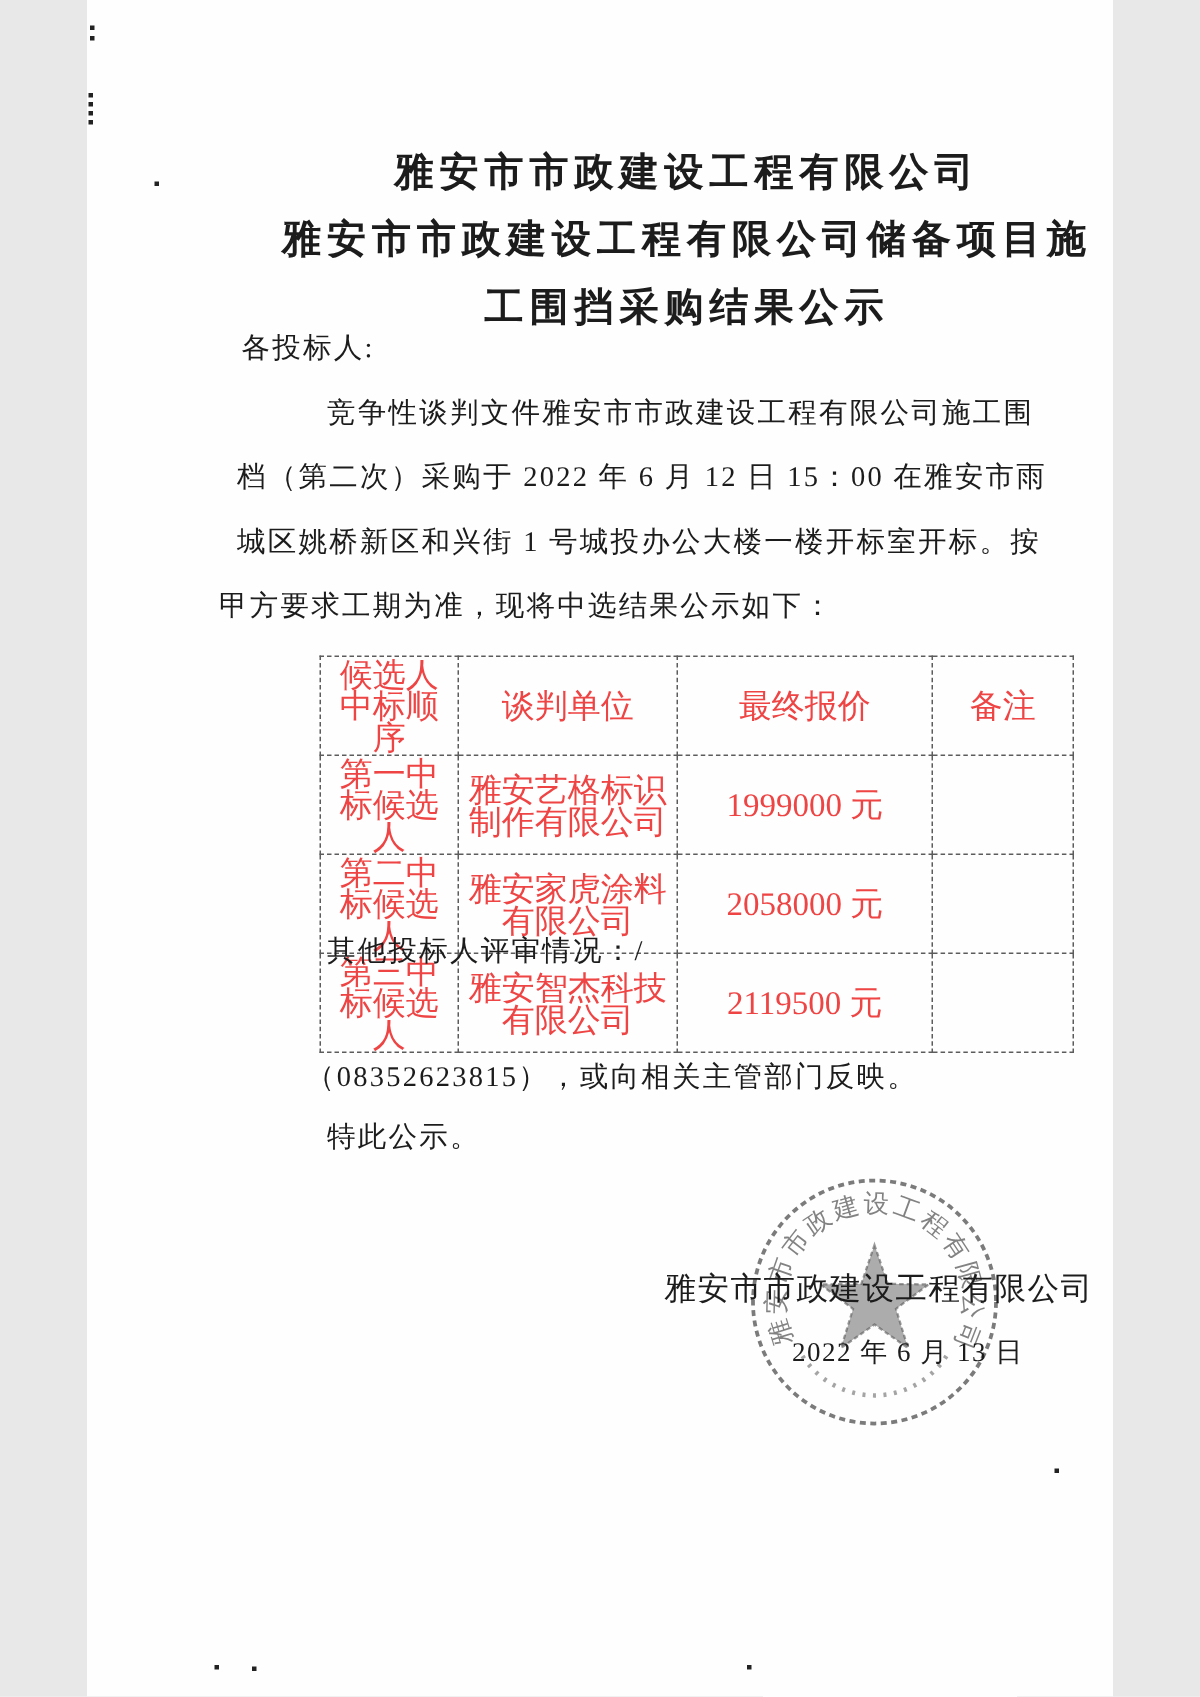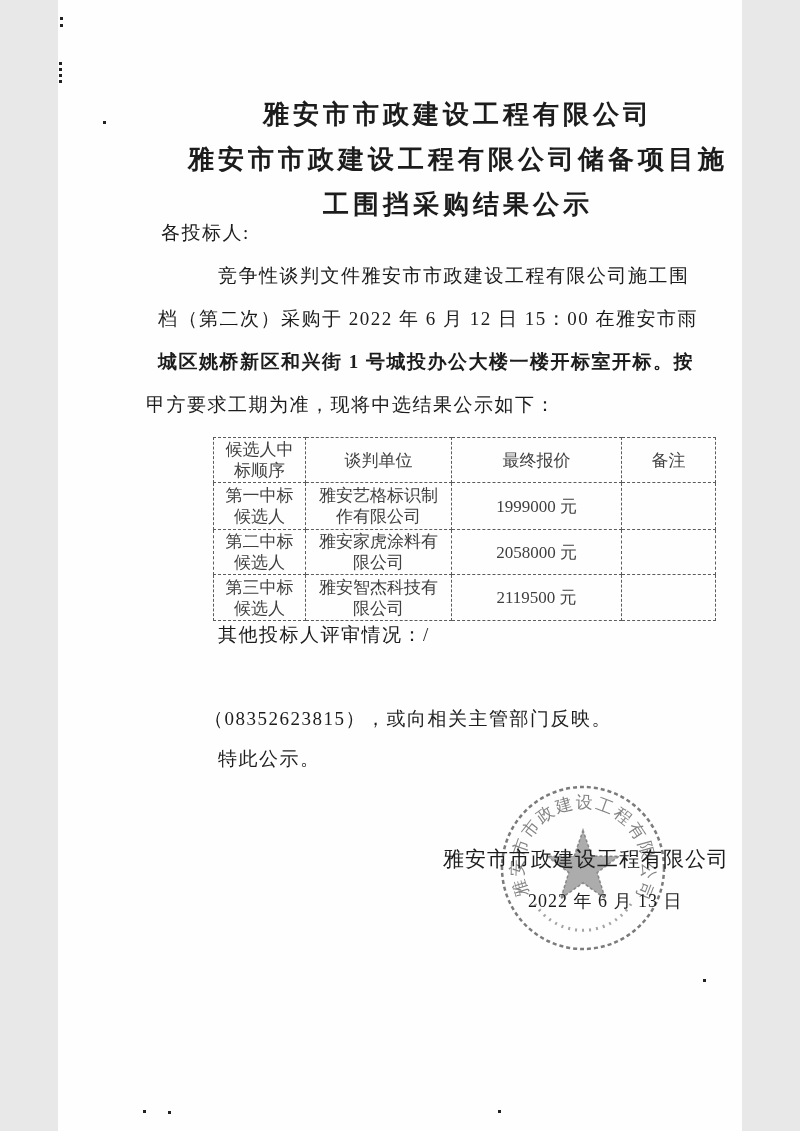--- a/index.html
+++ b/index.html
@@ -37,23 +37,23 @@
     line-height: 26px;
   }
 
   table.results {
     position: absolute;
     top: 437px;
     left: 155px;
     width: 502px;
     border-collapse: collapse;
     table-layout: fixed;
-    font-size: 17px;
+    font-size: 22px;
     line-height: 21px;
-    color: #404040;
+    color: #ef4444;
   }
   table.results td, table.results th {
     border: 1px dashed #5c5c5c;
     text-align: center;
     vertical-align: middle;
     font-weight: normal;
     padding: 1px 6px;
     overflow: hidden;
   }
   table.results col.c1 { width: 92px; }
@@ -127,21 +127,21 @@
   <div class="title-block">
     <div>雅安市市政建设工程有限公司</div>
     <div>雅安市市政建设工程有限公司储备项目施</div>
     <div>工围挡采购结果公示</div>
   </div>
 
   <div class="bodyline" style="top:220px;left:103px;">各投标人:</div>
 
   <div class="bodyline" style="top:263px;left:160px;">竞争性谈判文件雅安市市政建设工程有限公司施工围</div>
   <div class="bodyline" style="top:306px;left:100px;">档（第二次）采购于 2022 年 6 月 12 日 15：00 在雅安市雨</div>
-  <div class="bodyline" style="top:349px;left:100px;font-weight:bold;">城区姚桥新区和兴街 1 号城投办公大楼一楼开标室开标。按</div>
+  <div class="bodyline" style="top:349px;left:100px;">城区姚桥新区和兴街 1 号城投办公大楼一楼开标室开标。按</div>
   <div class="bodyline" style="top:392px;left:88px;">甲方要求工期为准，现将中选结果公示如下：</div>
 
   <table class="results">
     <colgroup>
         <col class="c1">
         <col class="c2">
         <col class="c3">
         <col class="c4">
       </colgroup>
     <tbody>

